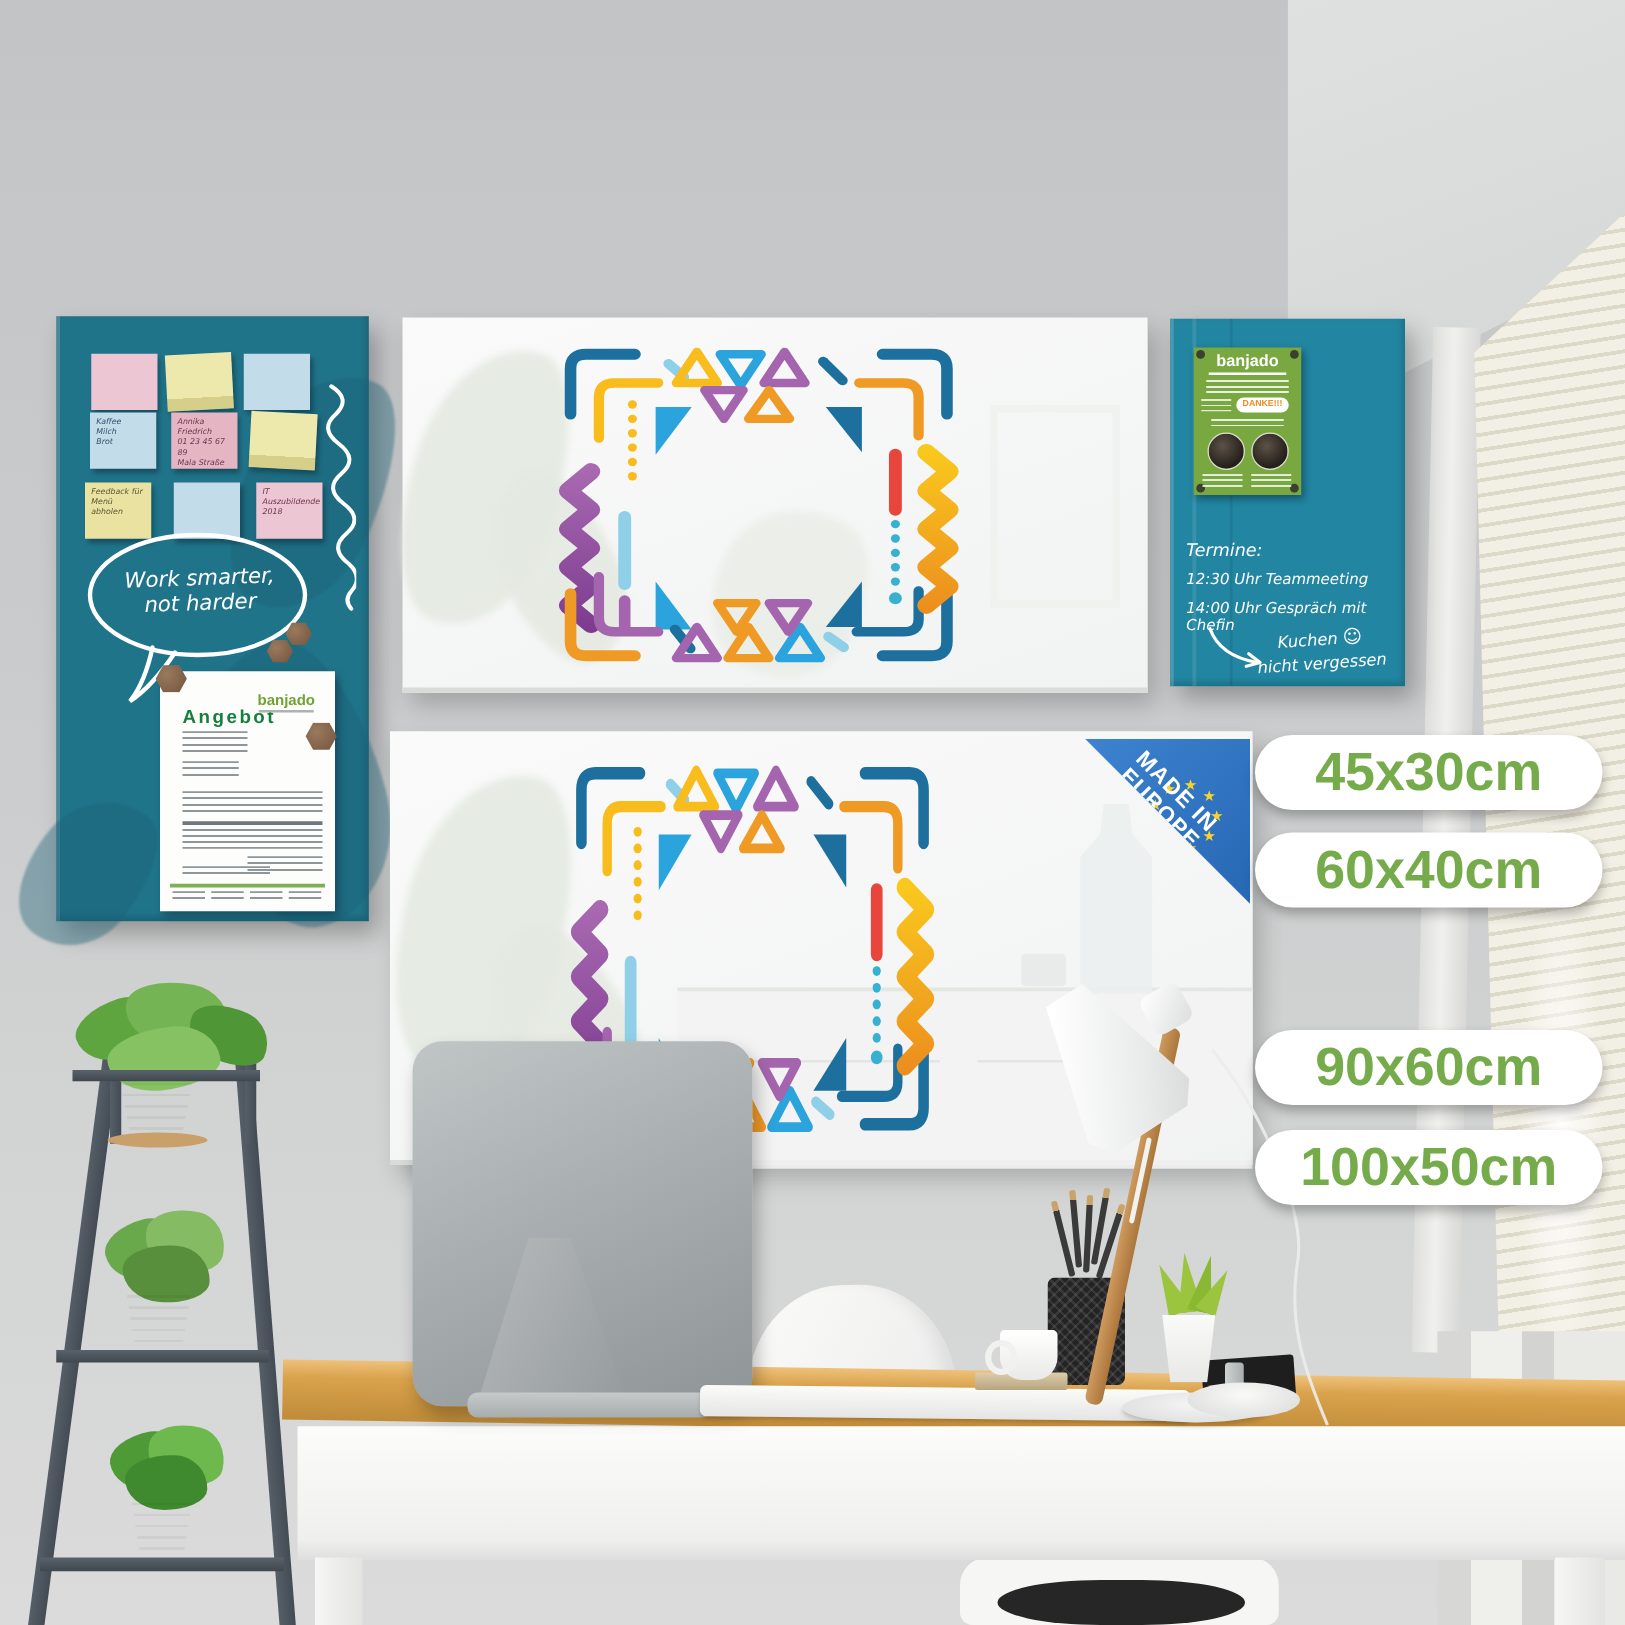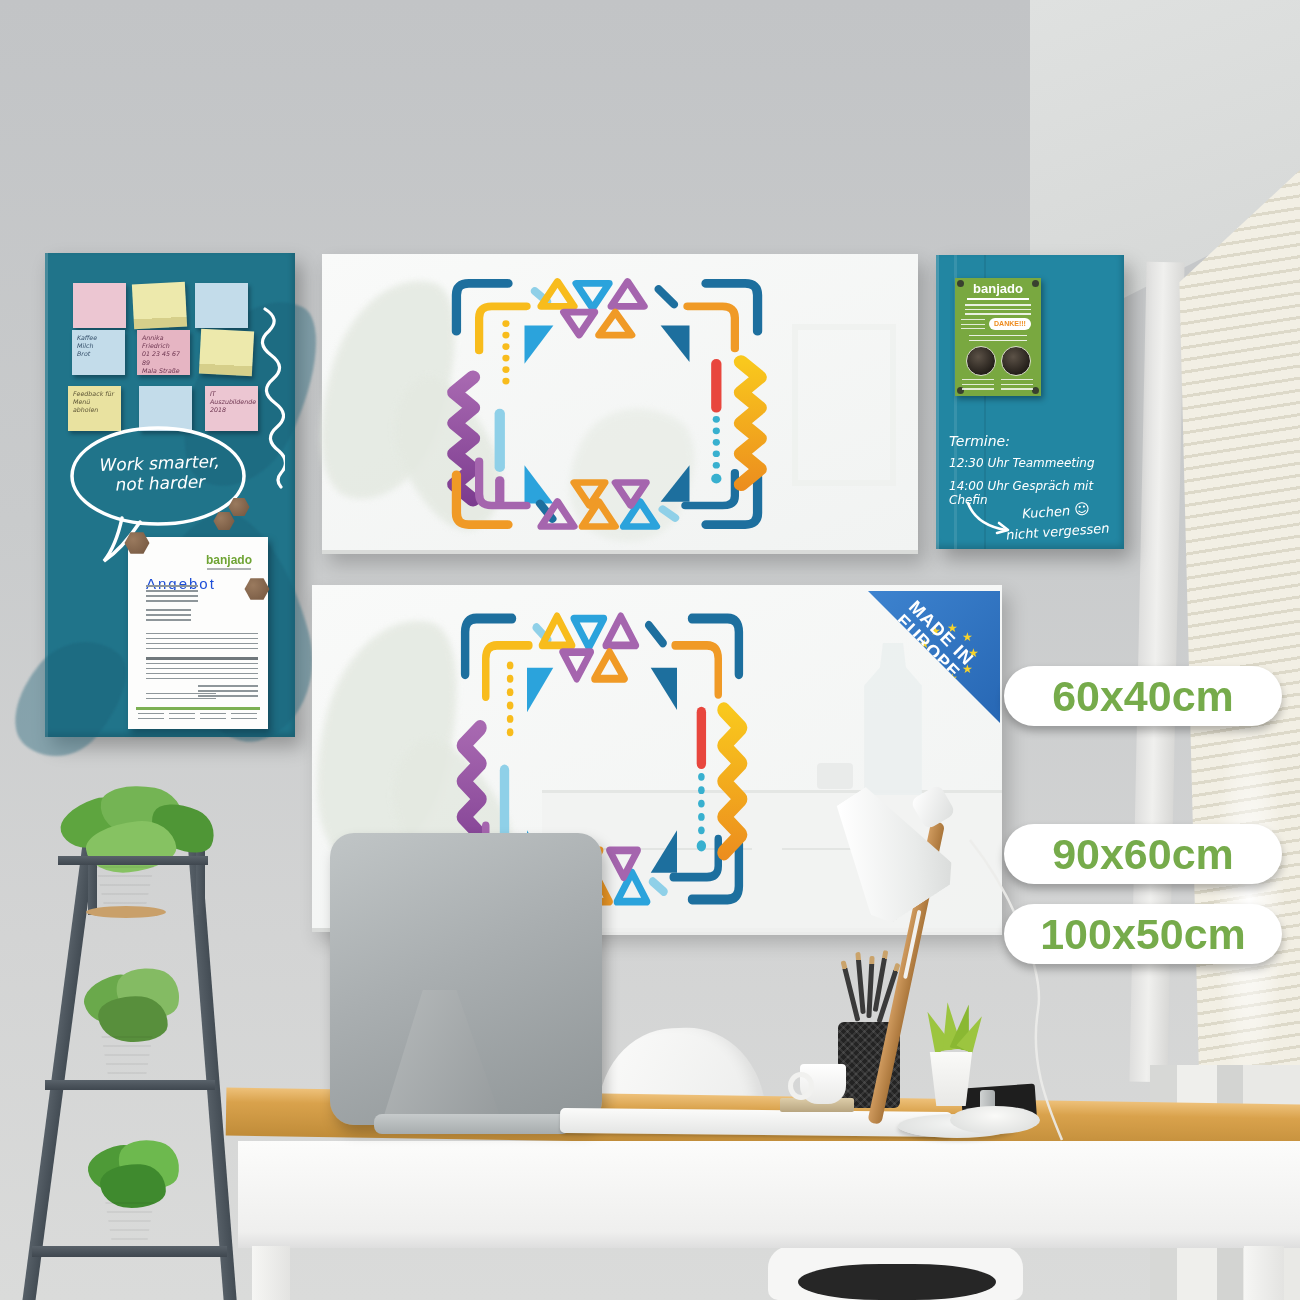--- a/index.html
+++ b/index.html
@@ -226,21 +226,21 @@
       <div>Work smarter,</div>
       <div>not harder</div>
     </div>
 
     <div class="hexa" style="left:168px;top:258px;width:22px;height:20px;"></div>
     <div class="hexa" style="left:183px;top:244px;width:22px;height:20px;"></div>
 
     <div class="doc">
       <div class="hexa" style="left:-4px;top:-6px;width:26px;height:24px;"></div>
       <div class="hexa" style="left:116px;top:40px;width:26px;height:24px;"></div>
-      <div class="abs" style="left:18px;top:38px;font-size:15px;font-weight:normal;color:#1d4ed8;letter-spacing:2px;">Angebot</div>
+      <div class="abs" style="left:18px;top:28px;font-size:15px;font-weight:bold;color:#15803d;letter-spacing:2px;">Angebot</div>
       <div class="abs" style="left:78px;top:16px;font-size:12px;font-weight:bold;color:#6fa434;">banjado</div>
       <div class="abs" style="left:79px;top:31px;width:44px;height:1.5px;background:#aeb2b2;"></div>
       <div class="abs stripes" style="left:18px;top:48px;width:52px;height:18px;"></div>
       <div class="abs stripes" style="left:18px;top:72px;width:45px;height:14px;"></div>
       <div class="abs stripes" style="left:18px;top:96px;width:112px;height:18px;"></div>
       <div class="abs" style="left:18px;top:120px;width:112px;height:2.5px;background:#70787c;"></div>
       <div class="abs stripes" style="left:18px;top:126px;width:112px;height:16px;"></div>
       <div class="abs stripes" style="left:70px;top:148px;width:60px;height:12px;"></div>
       <div class="abs stripes" style="left:18px;top:156px;width:70px;height:8px;"></div>
       <div class="abs" style="left:8px;top:170px;width:124px;height:2.5px;background:#7cb053;"></div>
@@ -323,20 +323,21 @@
             <text x="51" y="75">★</text>
             <text x="51" y="57">★</text>
           <text x="62" y="44">★</text>
             <text x="79" y="41">★</text>
             <text x="94" y="50">★</text>
         </g>
       </svg>
     </div>
   </div>
 
+  <div class="pill" style="top:588px;">45x30cm</div>
   <div class="pill" style="top:666px;">60x40cm</div>
   <div class="pill" style="top:824px;">90x60cm</div>
   <div class="pill" style="top:904px;">100x50cm</div>
 
   <div class="abs chair-back"></div>
   <div class="abs chair-seat"></div>
   <div class="abs cushion"></div>
 
   <div class="abs desk-top"></div>
   <div class="abs desk-apron"></div>

